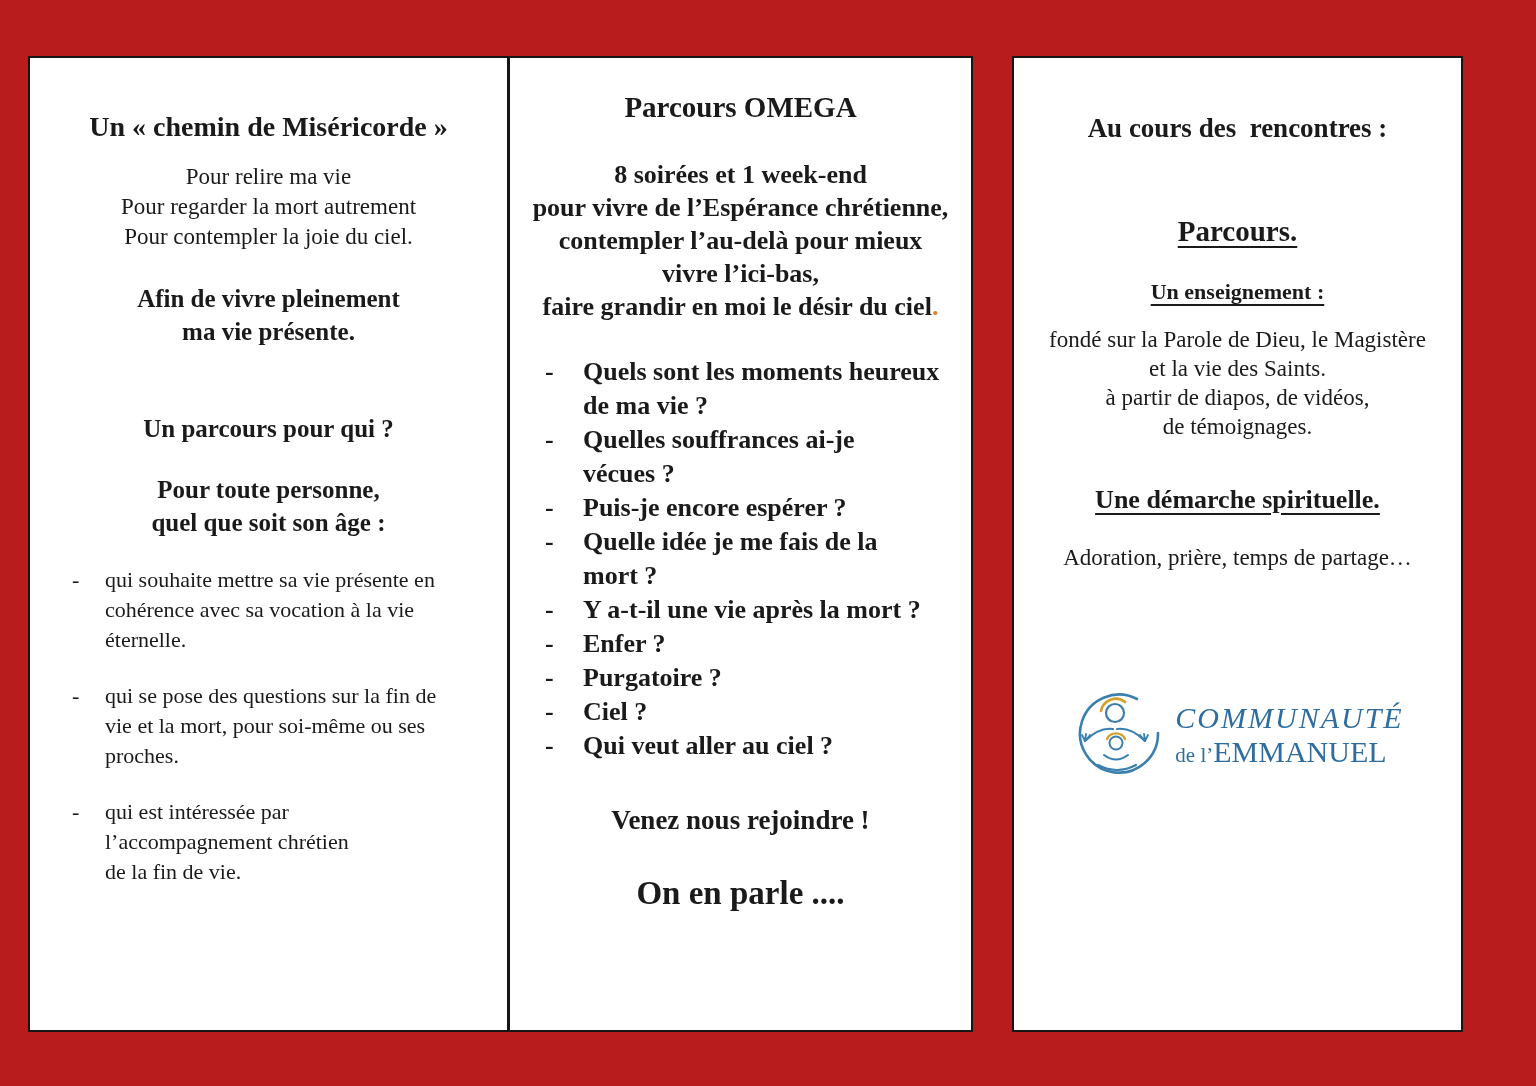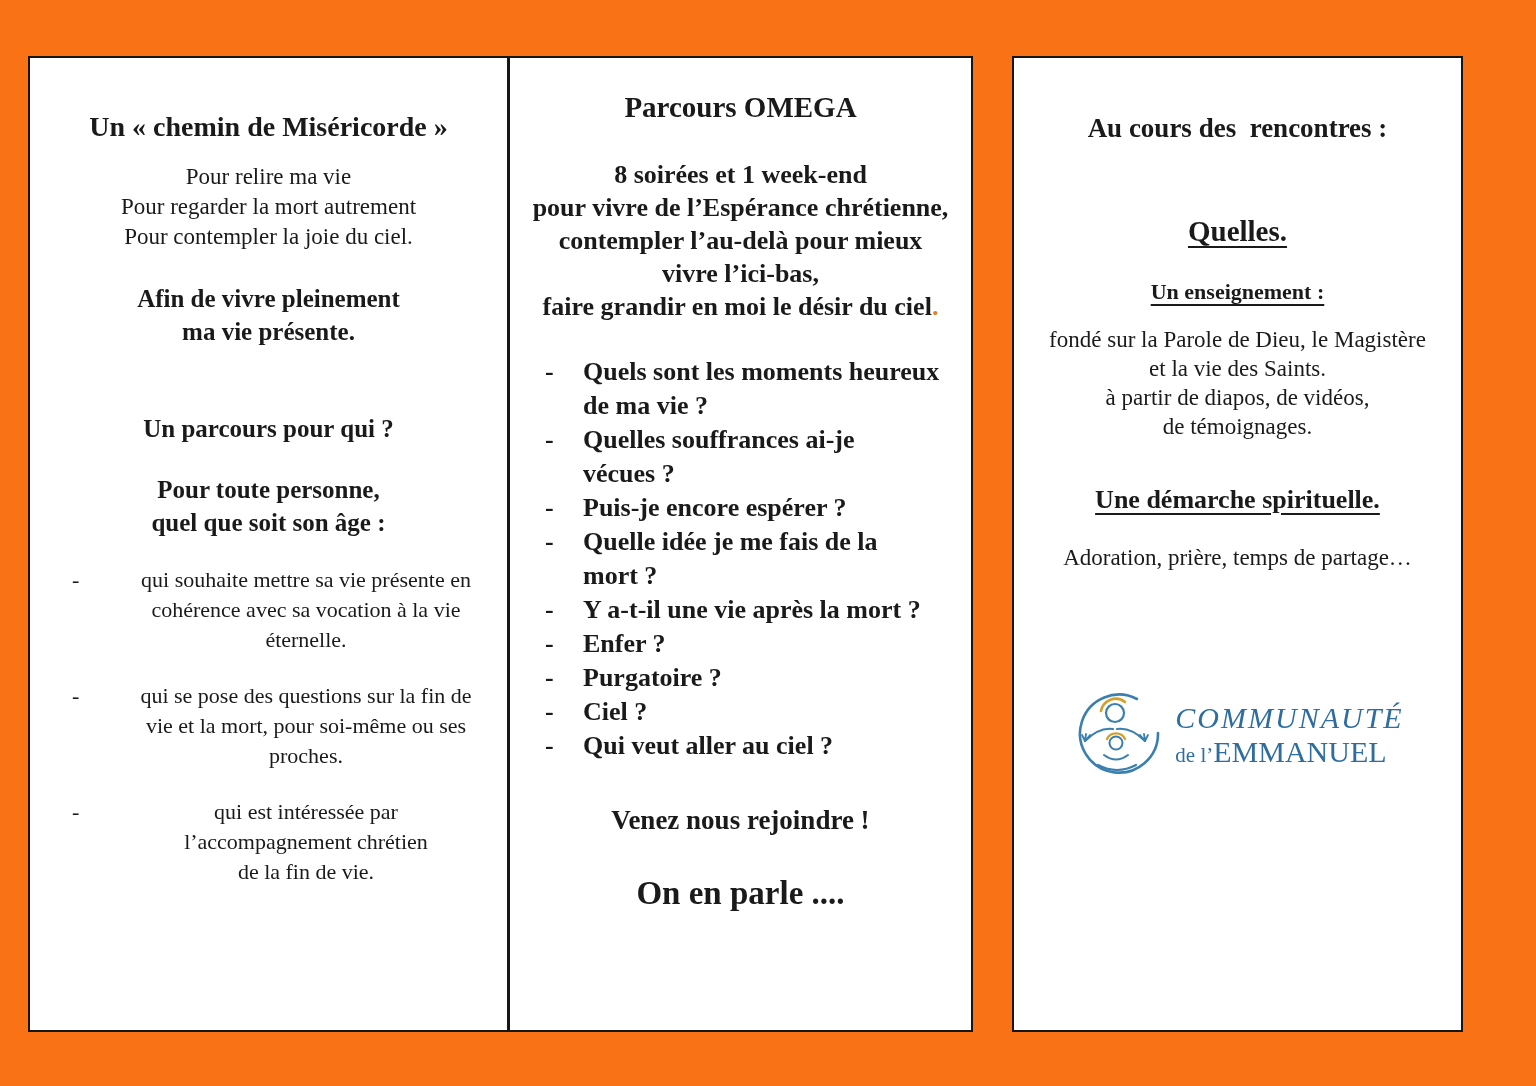--- a/index.html
+++ b/index.html
@@ -1,35 +1,35 @@
 <!DOCTYPE html>
 <html><head>
 <meta charset="utf-8">
 <style>
   html,body{margin:0;padding:0;background:#ffffff;}
-  .page{position:relative;width:1536px;height:1086px;background:#f97316;overflow:hidden;
+  .page{position:relative;width:1536px;height:1086px;background:#b91c1c;overflow:hidden;
         font-family:"Liberation Serif","DejaVu Serif",serif;color:#1a1a1a;}
   .panel{position:absolute;top:56px;height:976px;border:2px solid #161616;background:#fff;
          box-sizing:border-box;text-align:center;overflow:hidden;}
   .panel-left{left:28px;width:481px;}
   .panel-center{left:508px;width:465px;}
   .panel-right{left:1012px;width:451px;}
   .line{white-space:nowrap;}
   .u{text-decoration:underline;text-decoration-thickness:2px;text-underline-offset:5px;}
 
   
   .lp-title{margin-top:50px;font-size:28px;font-weight:bold;line-height:38px;}
   .lp-intro{margin-top:16px;font-size:23px;line-height:30px;}
   .lp-goal{margin-top:30px;font-size:25px;line-height:33px;font-weight:bold;}
   .lp-who{margin-top:64px;font-size:25px;line-height:33px;font-weight:bold;}
   .lp-audience{margin-top:28px;font-size:25px;line-height:33px;font-weight:bold;}
   .lp-list{margin-top:14px;font-size:22px;line-height:30px;text-align:left;}
   .lp-item{display:flex;align-items:flex-start;padding-left:42px;margin-top:26px;}
   .lp-dash{flex:0 0 33px;}
-  .lp-item-text{flex:1 1 auto;text-align:center;}
+  .lp-item-text{flex:1 1 auto;}
 
   
   .cp-title{margin-top:30px;font-size:29px;font-weight:bold;line-height:38px;}
   .cp-intro{margin-top:32px;font-size:26px;line-height:33px;font-weight:bold;}
   .cp-list{margin-top:32px;font-size:26px;line-height:34px;font-weight:bold;text-align:left;}
   .cp-item{display:flex;align-items:flex-start;padding-left:35px;}
   .cp-dash{flex:0 0 38px;}
   .cp-item-text{flex:1 1 auto;}
   .cp-invite{margin-top:40px;font-size:27px;font-weight:bold;line-height:34px;}
   .cp-closing{margin-top:36px;font-size:33px;font-weight:bold;line-height:40px;}
@@ -177,21 +177,21 @@
       </div>
     </div>
 
     <div class="cp-invite line">Venez nous rejoindre !</div>
     <div class="cp-closing line">On en parle ....</div>
   </section>
 
   <section class="panel panel-right">
     <div class="rp-title">Au cours des  rencontres :</div>
 
-    <div class="rp-accueil"><span class="u line">Quelles.</span></div>
+    <div class="rp-accueil"><span class="u line">Parcours.</span></div>
 
     <div class="rp-ens"><span class="u line">Un enseignement :</span></div>
 
     <div class="rp-body">
       <div class="line">fondé sur la Parole de Dieu, le Magistère</div>
       <div class="line">et la vie des Saints.</div>
       <div class="line">à partir de diapos, de vidéos,</div>
       <div class="line">de témoignages.</div>
     </div>
 

